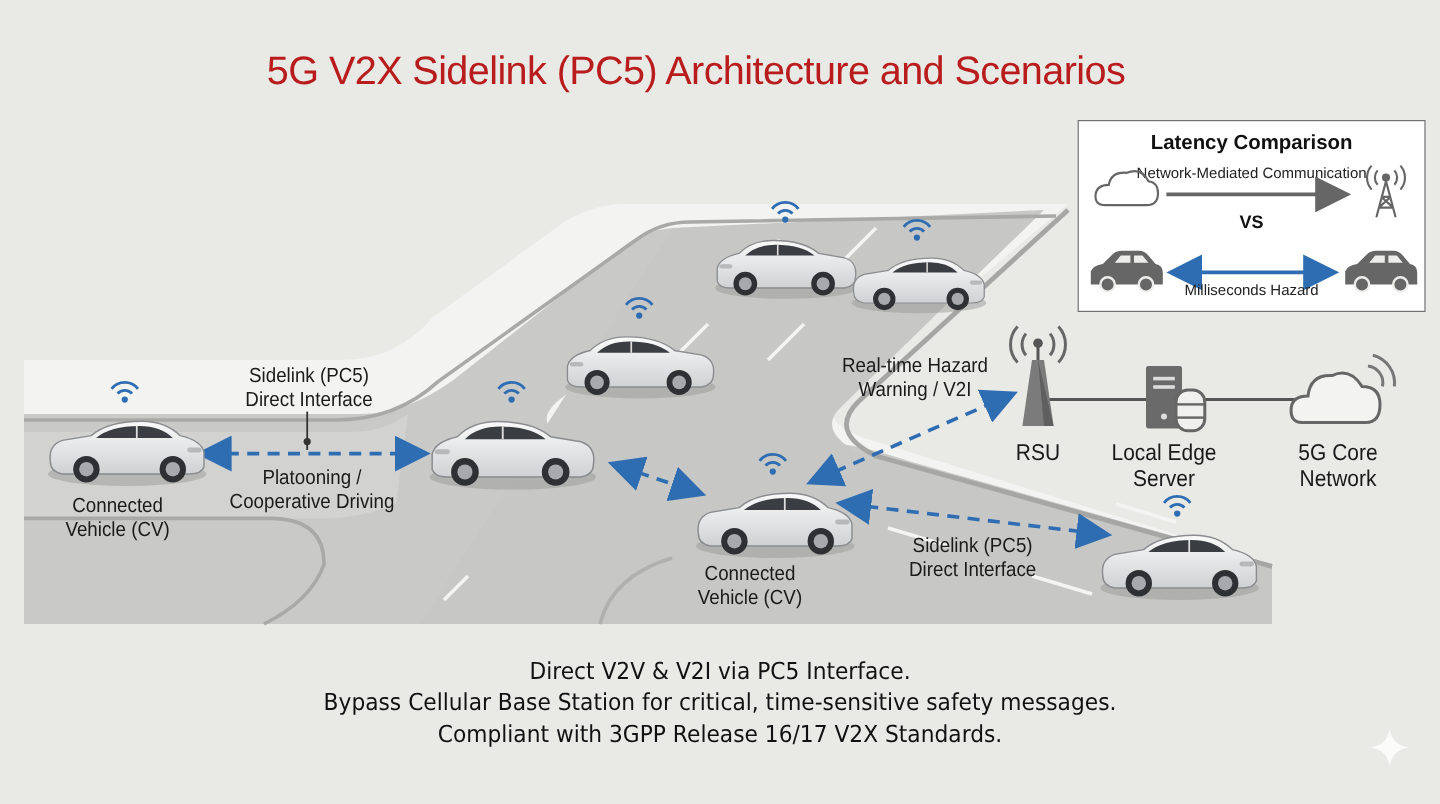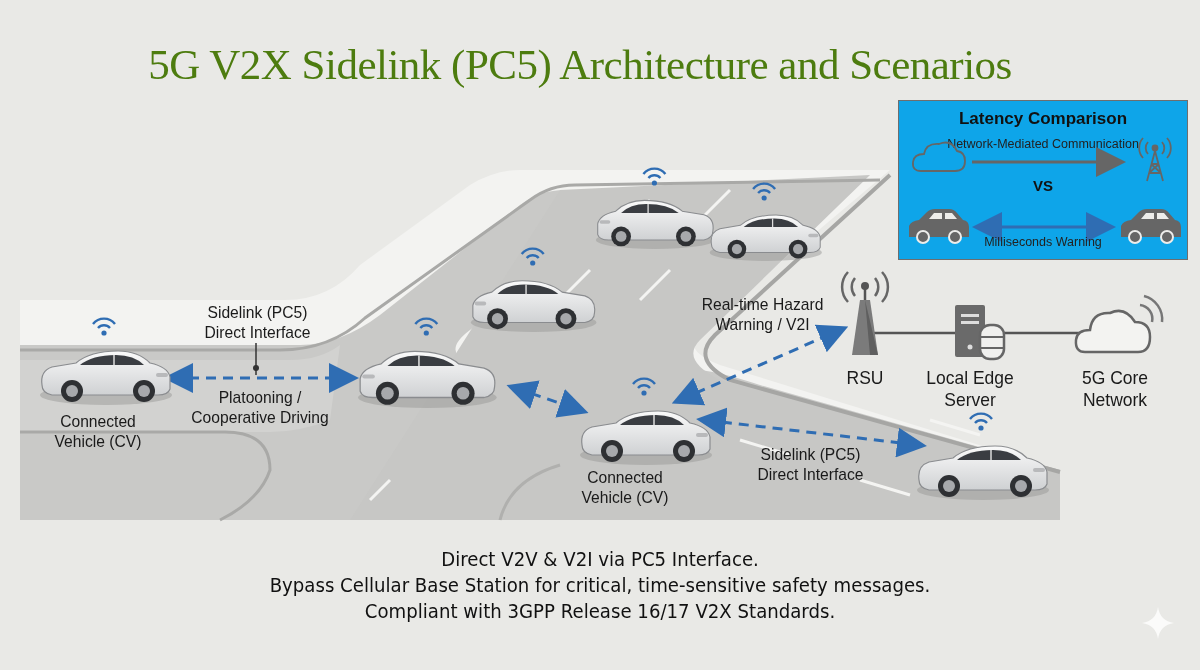--- a/index.html
+++ b/index.html
@@ -5,38 +5,38 @@
   html, body { margin: 0; padding: 0; }
   body {
     width: 1200px; height: 670px; overflow: hidden;
     background: #e9e9e6;
     font-family: "Liberation Sans", sans-serif;
     position: relative;
   }
   #stage { position: absolute; left: 0; top: 0; width: 1200px; height: 670px; }
   .title {
     position: absolute; left: 0; top: 40px; width: 1160px; text-align: center;
-    font-family: Liberation Serif, serif; font-size: 43px; color: #4d7c0f;
+    font-family: Liberation Sans, sans-serif; font-size: 33px; color: #b91c1c;
     letter-spacing: -0.5px;
   }
   .lbl {
     position: absolute; text-align: center; color: #1a1a1a;
     font-family: "Liberation Sans", sans-serif; font-size: 17px; line-height: 20px;
     transform: scaleX(0.92);
   }
   .infra-lbl { font-size: 19px; line-height: 22px; }
   .caption {
     position: absolute; left: 0; width: 1200px; top: 547px; text-align: center;
     font-family: "DejaVu Sans", sans-serif; font-size: 19.5px; line-height: 26px; color: #111;
     transform: scaleX(0.93);
   }
   .caption div { white-space: nowrap; }
   .latency {
     position: absolute; left: 898px; top: 100px; width: 290px; height: 160px;
-    border: 1.5px solid #6e6e6e; background: #0ea5e9; box-sizing: border-box;
+    border: 1.5px solid #6e6e6e; background: #ffffff; box-sizing: border-box;
   }
   .lat-title { position: absolute; left: 0; width: 100%; top: 8px; text-align: center; font-weight: bold; font-size: 17px; color: #111; }
   .lat-sub { position: absolute; left: 0; width: 100%; text-align: center; font-size: 12.5px; color: #222; }
   .lat-vs { position: absolute; left: 0; width: 100%; top: 76px; text-align: center; font-weight: bold; font-size: 15px; color: #111; }
   .sparkle { position: absolute; left: 1140px; top: 605px; }
 </style>
 </head>
 <body>
 
 <div id="stage">
@@ -292,21 +292,21 @@
       </g>
       <line x1="82" y1="126" x2="208" y2="126" stroke="#2f6db3" stroke-width="3" marker-start="url(#arrowBlue)" marker-end="url(#arrowBlue)"></line>
       <g fill="#666" transform="translate(212,0)">
         <path d="M10,136 L10,125 Q12,120 20,119 L28,111 Q31,108 36,108 L50,108 Q55,108 58,112 L64,119 Q70,120 70,126 L70,136 Z"></path>
         <path d="M30,118 L35,112 L43,112 L43,118 Z M46,118 L46,112 L53,112 L58,118 Z" fill="#ededeb"></path>
         <circle cx="24" cy="136" r="6" fill="#666" stroke="#ededeb" stroke-width="2"></circle>
         <circle cx="56" cy="136" r="6" fill="#666" stroke="#ededeb" stroke-width="2"></circle>
       </g>
     </svg>
     <div class="lat-vs">VS</div>
-    <div class="lat-sub" style="top:134px">Milliseconds Warning</div>
+    <div class="lat-sub" style="top:134px">Milliseconds Hazard</div>
   </div>
 
   <div class="caption">
     <div>Direct V2V &amp; V2I via PC5 Interface.</div>
     <div>Bypass Cellular Base Station for critical, time-sensitive safety messages.</div>
     <div>Compliant with 3GPP Release 16/17 V2X Standards.</div>
   </div>
 
   <svg class="sparkle" width="36" height="36">
     <path d="M18,2 Q20,16 34,18 Q20,20 18,34 Q16,20 2,18 Q16,16 18,2 Z" fill="#fbfbfa"></path>

